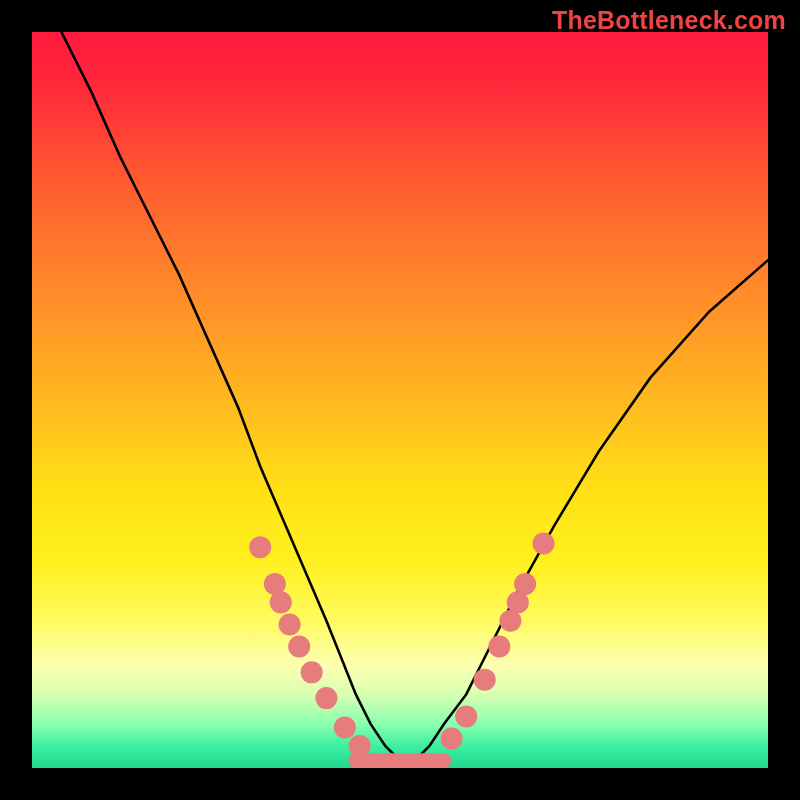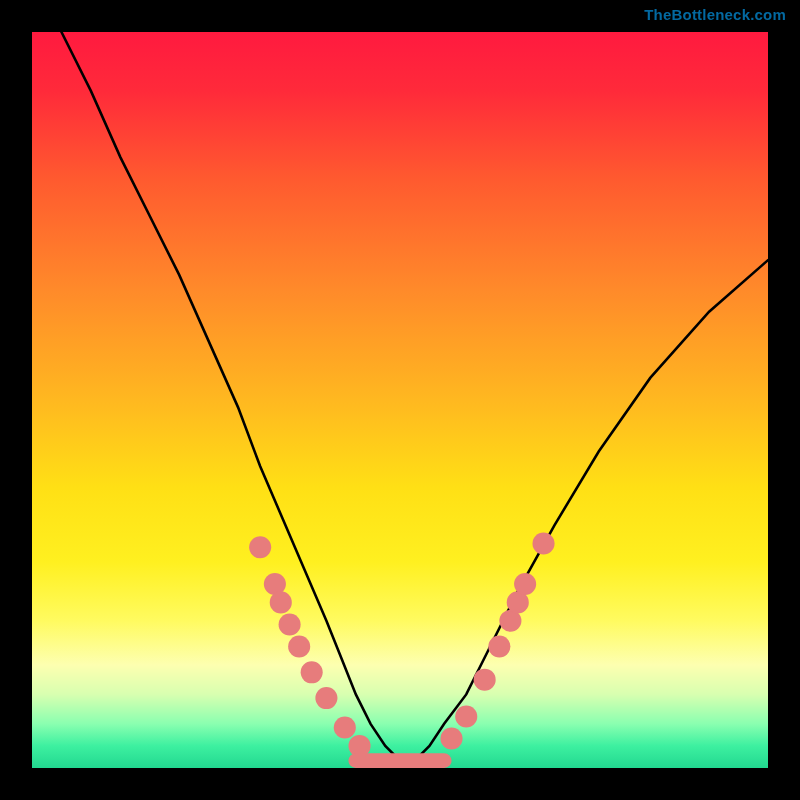--- a/index.html
+++ b/index.html
@@ -38,22 +38,22 @@
     position: absolute;
     left: 0;
     top: 0;
     width: 100%;
     height: 100%;
   }
   .watermark {
     position: absolute;
     top: 6px;
     right: 14px;
-    color: #0369a1;
-    font-size: 15px;
+    color: #ef4444;
+    font-size: 25px;
     font-weight: 600;
     letter-spacing: 0.2px;
     user-select: none;
   }
 </style>
 </head>
 <body>
 
 <div class="frame">
   <div class="watermark">TheBottleneck.com</div>

